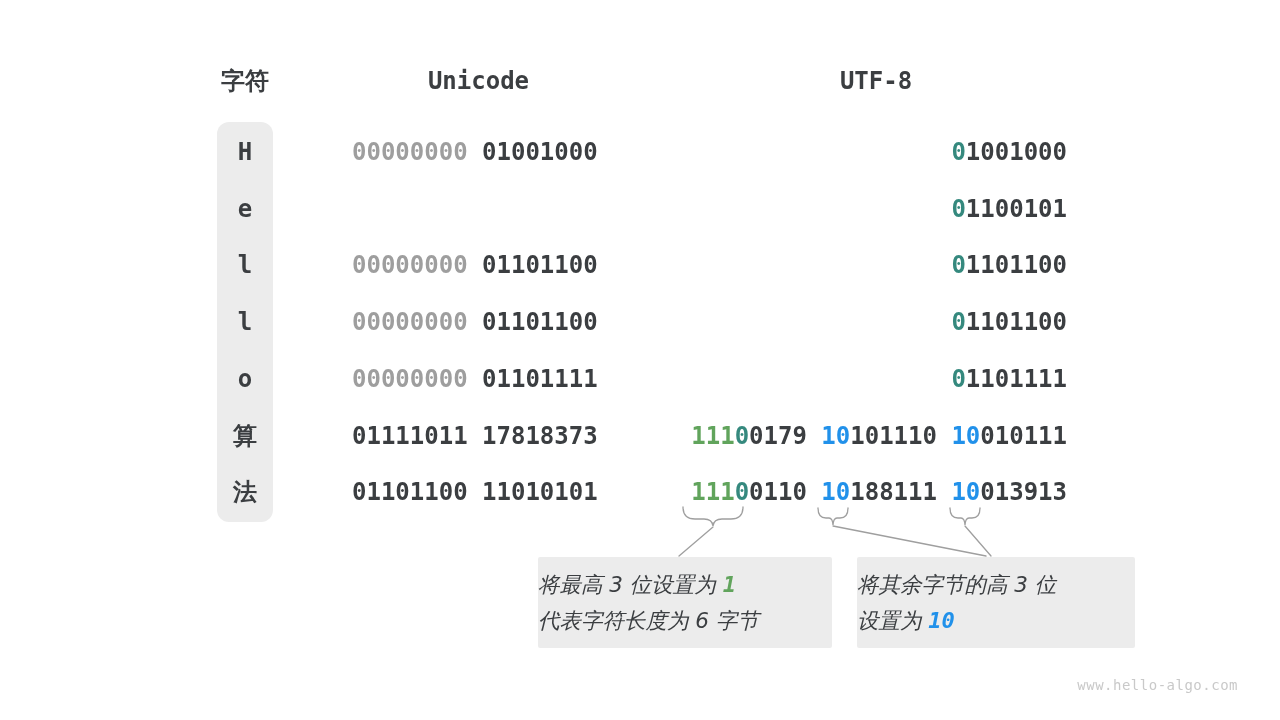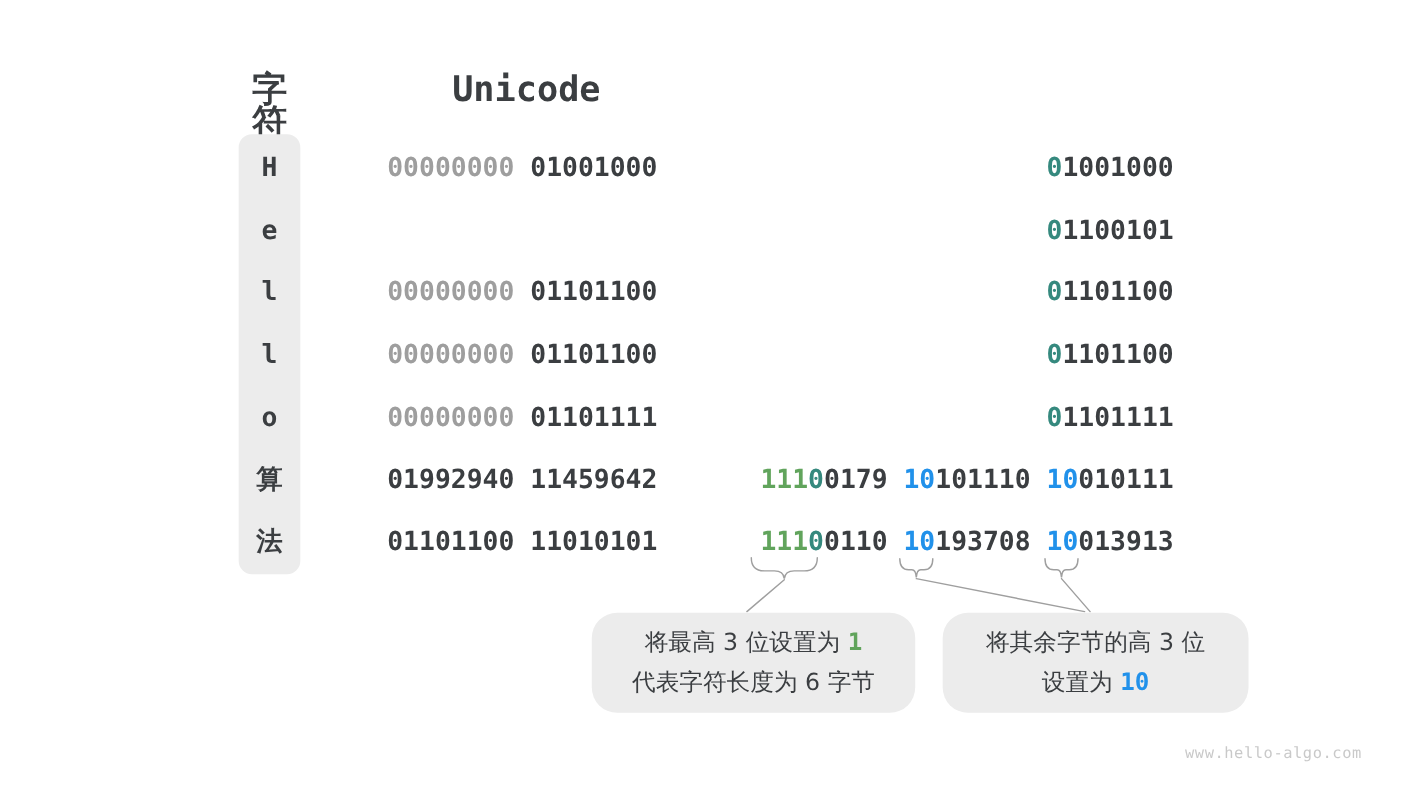--- a/index.html
+++ b/index.html
@@ -5,21 +5,21 @@
   html,body{margin:0;padding:0;background:#ffffff;}
   .canvas{
     position:relative;width:1280px;height:720px;background:#ffffff;
     overflow:hidden;font-family:"DejaVu Sans","Liberation Sans",sans-serif;
   }
   .mono{font-family:"DejaVu Sans Mono","Liberation Mono",monospace;}
 
   
   .col-header{
     position:absolute;top:66px;height:30px;line-height:30px;
-    font-weight:bold;font-size:32px;color:var(--dark);text-align:center;
+    font-weight:bold;font-size:24px;color:var(--dark);text-align:center;
   }
   .char-h{left:217px;width:56px;}
   .uni-h{left:352px;width:253px;font-family:"DejaVu Sans Mono","Liberation Mono",monospace;}
   .utf-h{left:685px;width:382px;font-family:"DejaVu Sans Mono","Liberation Mono",monospace;}
 
   
   .char-col-bg{
     position:absolute;left:217px;top:122px;width:56px;height:400px;
     background:var(--box);border-radius:12px;
   }
@@ -37,41 +37,42 @@
   .green{color:var(--green);}
   .teal{color:var(--teal);}
   .blue{color:var(--blue);margin-top:28px;}
 
   
   .overlay{position:absolute;left:0;top:0;width:1280px;height:720px;pointer-events:none;}
   .overlay path,.overlay line{stroke:var(--line);stroke-width:1.3;fill:none;stroke-linecap:round;}
 
   
   .callout{
-    position:absolute;background:var(--box);border-radius:23px;
-    display:flex;flex-direction:column;justify-content:center;align-items:center;
-    gap:7px;font-size:21.5px;color:var(--dark);
+    position:absolute;background:var(--box);border-radius:2px;
+    display:flex;flex-direction:column;justify-content:center;align-items:flex-start;
+    gap:7px;font-size:21.5px;color:var(--dark);font-style:italic;
   }
   .callout.left{left:538px;top:557px;width:294px;height:91px;}
   .callout.right{left:857px;top:557px;width:278px;height:91px;}
   .c-line{white-space:pre;line-height:29px;}
   .c-num{font-family:"DejaVu Sans Mono","Liberation Mono",monospace;font-weight:bold;font-size:22px;}
 
   .watermark{
     position:absolute;right:42px;top:677px;font-size:14px;letter-spacing:.5px;
     color:var(--watermark);font-family:"DejaVu Sans Mono","Liberation Mono",monospace;
   }
 </style>
 </head>
 <body>
 
 <div class="canvas">
 
   <div class="col-header char-h">字符</div>
   <div class="col-header uni-h">Unicode</div>
+  <div class="col-header utf-h">UTF-8</div>
 
   <div class="char-col-bg"></div>
 
   <div id="rows">
       <div class="row" style="top: 138px;">
         <span class="cell char mono">H</span>
         <div class="cell unicode"><span class="gray">00000000</span> <span class="dark">01001000</span></div>
         <div class="cell utf8"><span class="teal">0</span><span class="dark">1001000</span></div>
       </div>
       <div class="row" style="top: 194.7px;">
@@ -88,27 +89,27 @@
         <div class="cell unicode"><span class="gray">00000000</span> <span class="dark">01101100</span></div>
         <div class="cell utf8"><span class="teal">0</span><span class="dark">1101100</span></div>
       </div>
       <div class="row" style="top: 364.8px;">
         <span class="cell char mono">o</span>
         <div class="cell unicode"><span class="gray">00000000</span> <span class="dark">01101111</span></div>
         <div class="cell utf8"><span class="teal">0</span><span class="dark">1101111</span></div>
       </div>
       <div class="row" style="top: 421.5px;">
         <span class="cell char mono">算</span>
-        <div class="cell unicode"><span class="dark">01992940</span> <span class="dark">11459642</span></div>
+        <div class="cell unicode"><span class="dark">01111011</span> <span class="dark">17818373</span></div>
         <div class="cell utf8"><span class="green">111</span><span class="teal">0</span><span class="dark">0179</span> <span class="blue">10</span><span class="dark">101110</span> <span class="blue">10</span><span class="dark">010111</span></div>
       </div>
       <div class="row" style="top: 478.2px;">
         <span class="cell char mono">法</span>
         <div class="cell unicode"><span class="dark">01101100</span> <span class="dark">11010101</span></div>
-        <div class="cell utf8"><span class="green">111</span><span class="teal">0</span><span class="dark">0110</span> <span class="blue">10</span><span class="dark">193708</span> <span class="blue">10</span><span class="dark">013913</span></div>
+        <div class="cell utf8"><span class="green">111</span><span class="teal">0</span><span class="dark">0110</span> <span class="blue">10</span><span class="dark">188111</span> <span class="blue">10</span><span class="dark">013913</span></div>
       </div>
     </div>
 
   <svg class="overlay" viewBox="0 0 1280 720">
     <path d="M683 507 C683 515 687 519 695 519 L704 519 C710 519 712.5 521.5 713 526 C713.5 521.5 716 519 722 519 L731 519 C739 519 743 515 743 507"></path>
     <path d="M818 508 C818 514 820 518 826 518 L829 518 C831.5 518 832.7 520.5 833 525 C833.3 520.5 834.5 518 837 518 L840 518 C846 518 848 514 848 508"></path>
     <path d="M950 508 C950 514 952 518 958 518 L961 518 C963.5 518 964.7 520.5 965 525 C965.3 520.5 966.5 518 969 518 L972 518 C978 518 980 514 980 508"></path>
     <line x1="713" y1="527" x2="679" y2="556"></line>
     <line x1="833" y1="526" x2="986" y2="556"></line>
     <line x1="965" y1="526" x2="991" y2="556"></line>

